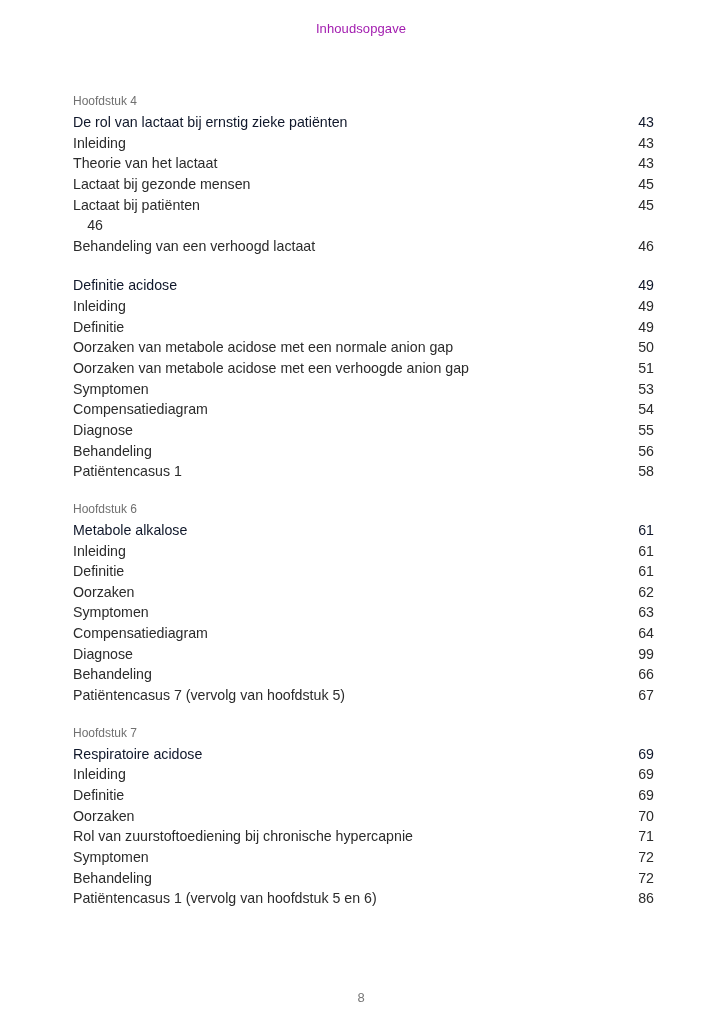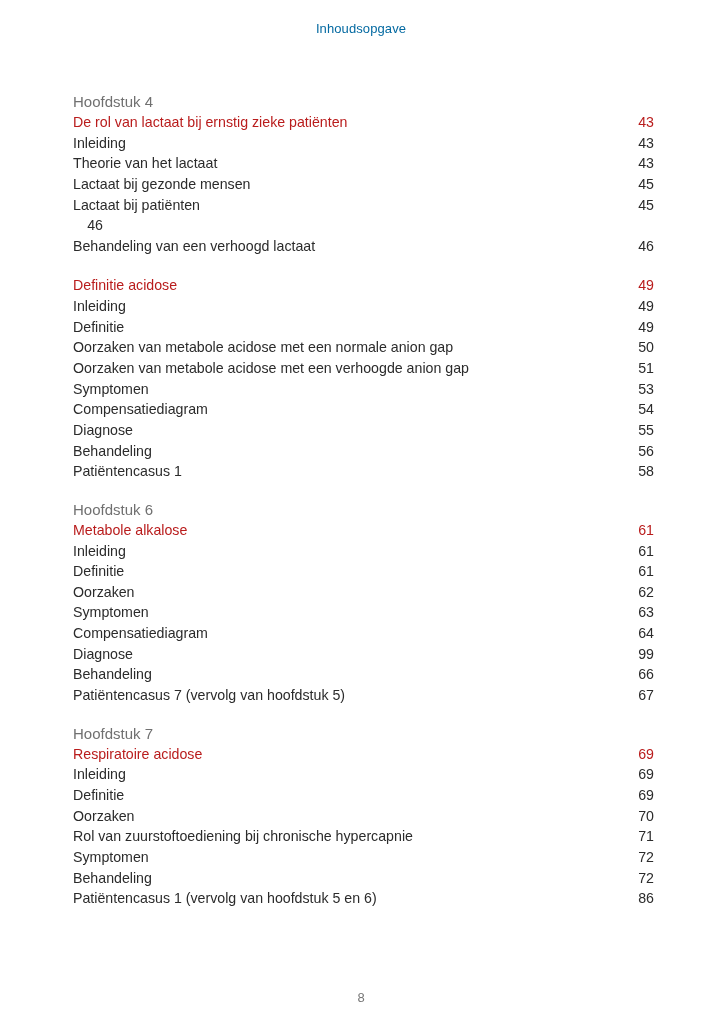--- a/index.html
+++ b/index.html
@@ -3,35 +3,35 @@
 <meta charset="utf-8">
 <style>
   html, body { margin: 0; padding: 0; background: #ffffff; }
   body {
     width: 722px; height: 1024px; position: relative; overflow: hidden;
     font-family: "Liberation Sans", "DejaVu Sans", sans-serif;
     color: #2b2b2b;
   }
   .running-head {
     position: absolute; top: 21px; left: 0; width: 722px;
-    text-align: center; font-size: 13px; color: #0369a1; letter-spacing: 0.1px;
+    text-align: center; font-size: 13px; color: #a21caf; letter-spacing: 0.1px;
   }
   .toc {
     position: absolute; left: 73px; top: 93px; width: 581px;
   }
   .chapter { margin-bottom: 19px; }
   .chapter-label {
-    font-size: 15px; color: #707070; height: 17px; line-height: 17px;
+    font-size: 12px; color: #707070; height: 17px; line-height: 17px;
     margin-bottom: 2px;
   }
   .row {
     display: flex; justify-content: space-between; align-items: baseline;
     height: 20.65px; line-height: 20.65px; font-size: 14.2px;
   }
-  .row.title { color: #b91c1c; align-items: flex-end; }
+  .row.title { color: #0f172a; align-items: flex-end; }
   .row .page { text-align: right; min-width: 30px; }
   .page-number {
     position: absolute; top: 990px; left: 0; width: 722px;
     text-align: center; font-size: 13px; color: #777;
   }
 </style>
 </head>
 <body>
 
 <div class="running-head">Inhoudsopgave</div>

